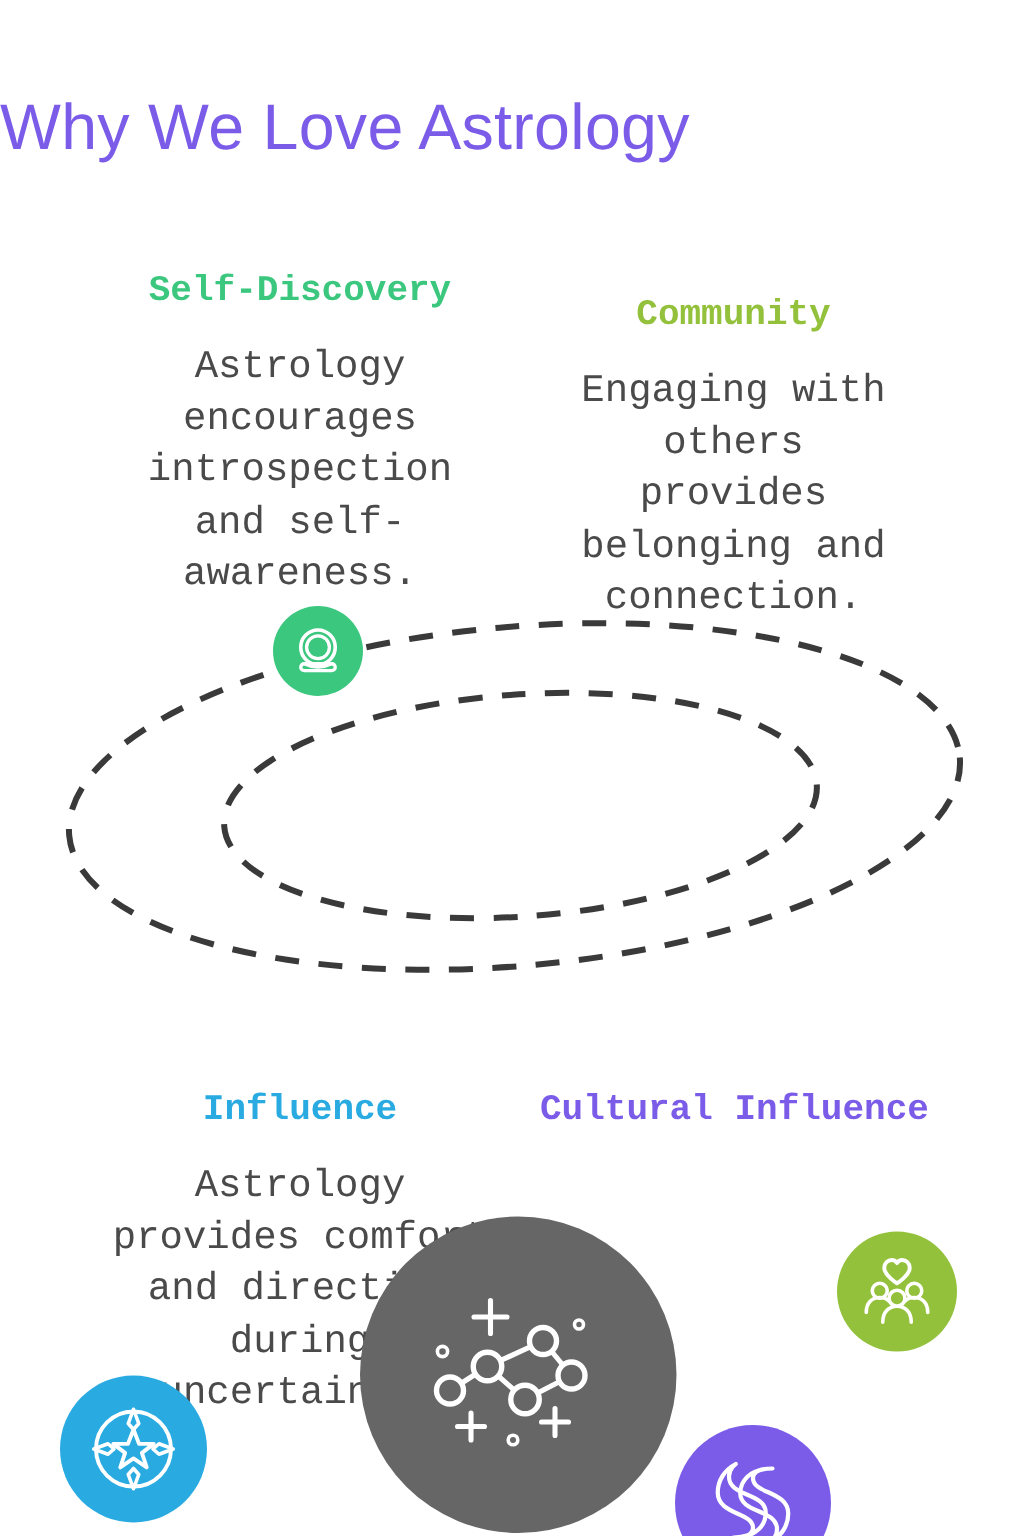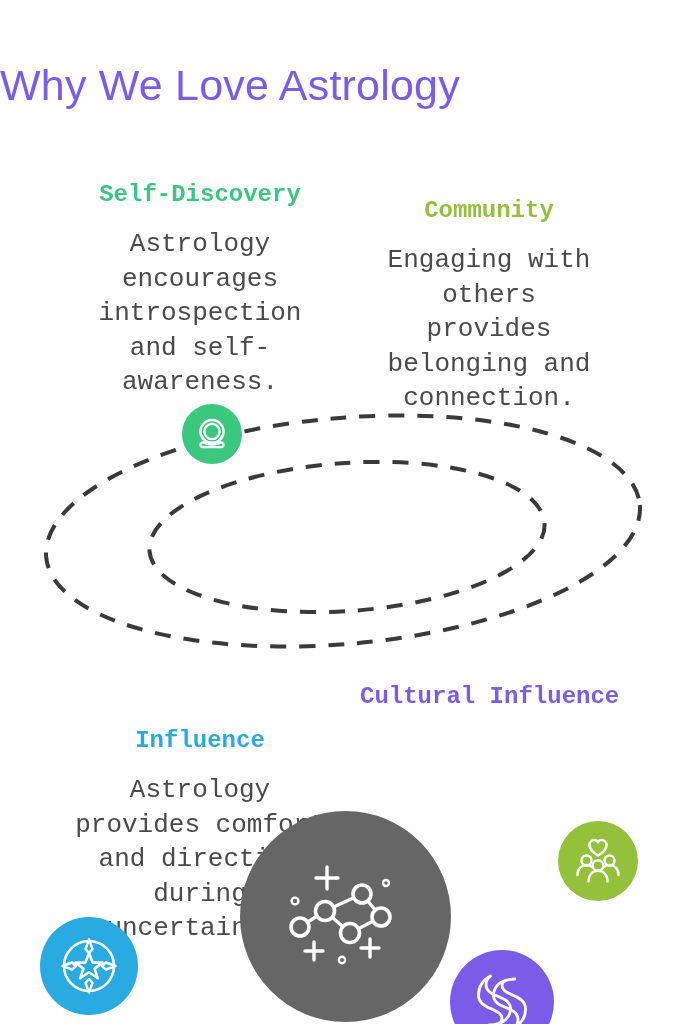--- a/index.html
+++ b/index.html
@@ -54,21 +54,21 @@
     font-size: 26px;
     font-weight: 400;
     color: #4a4a4a;
     line-height: 1.33;
     margin: 17px;
   }
 
   .feature-topleft   { top: 180px; left: 62px;  width: 276px; }
   .feature-topright  { top: 196px; left: 360px; width: 258px; }
   .feature-botleft   { top: 726px; left: 58px;  width: 284px; }
-  .feature-botright  { top: 682px; left: 360px; width: 250px; }
+  .feature-botright  { top: 726px; left: 360px; width: 250px; }
 
   
   .orbit-stage {
     position: absolute;
     top: 385px;
     left: 0;
     width: 681px;
     height: 300px;
   }
   .orbit-svg {

